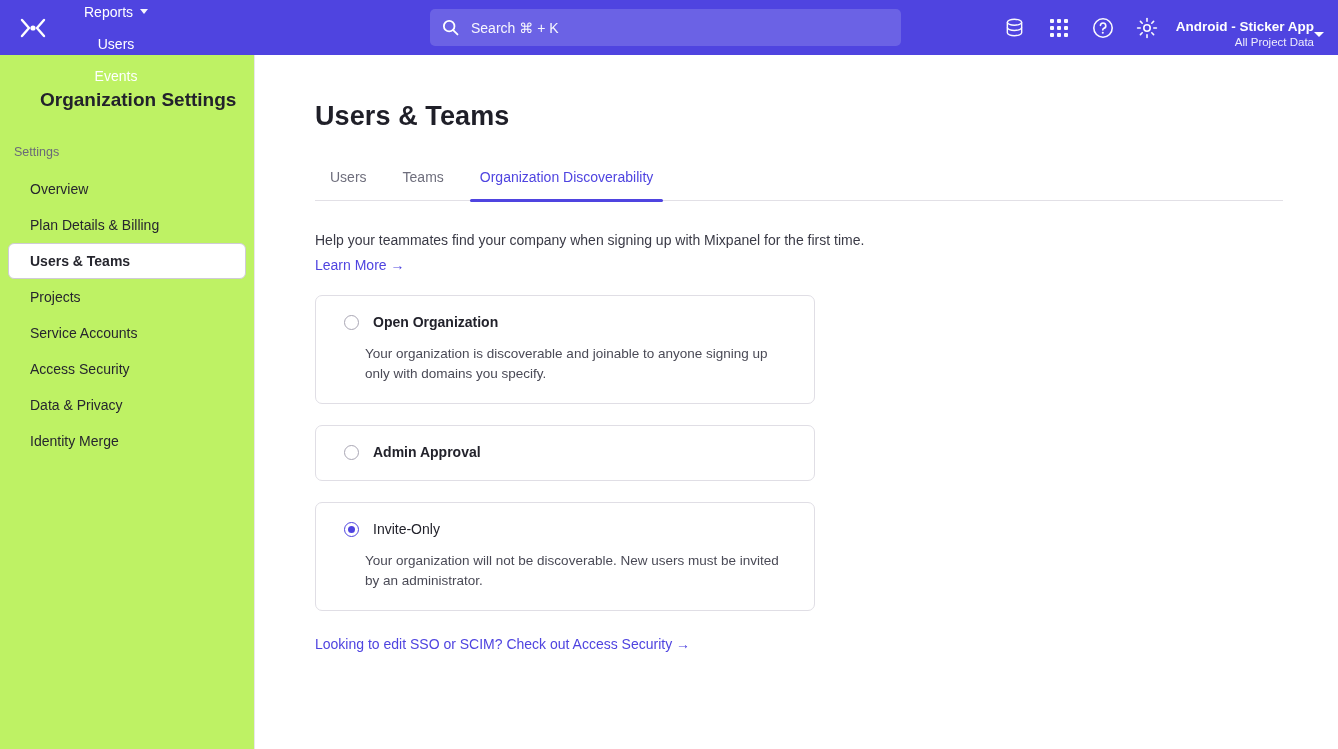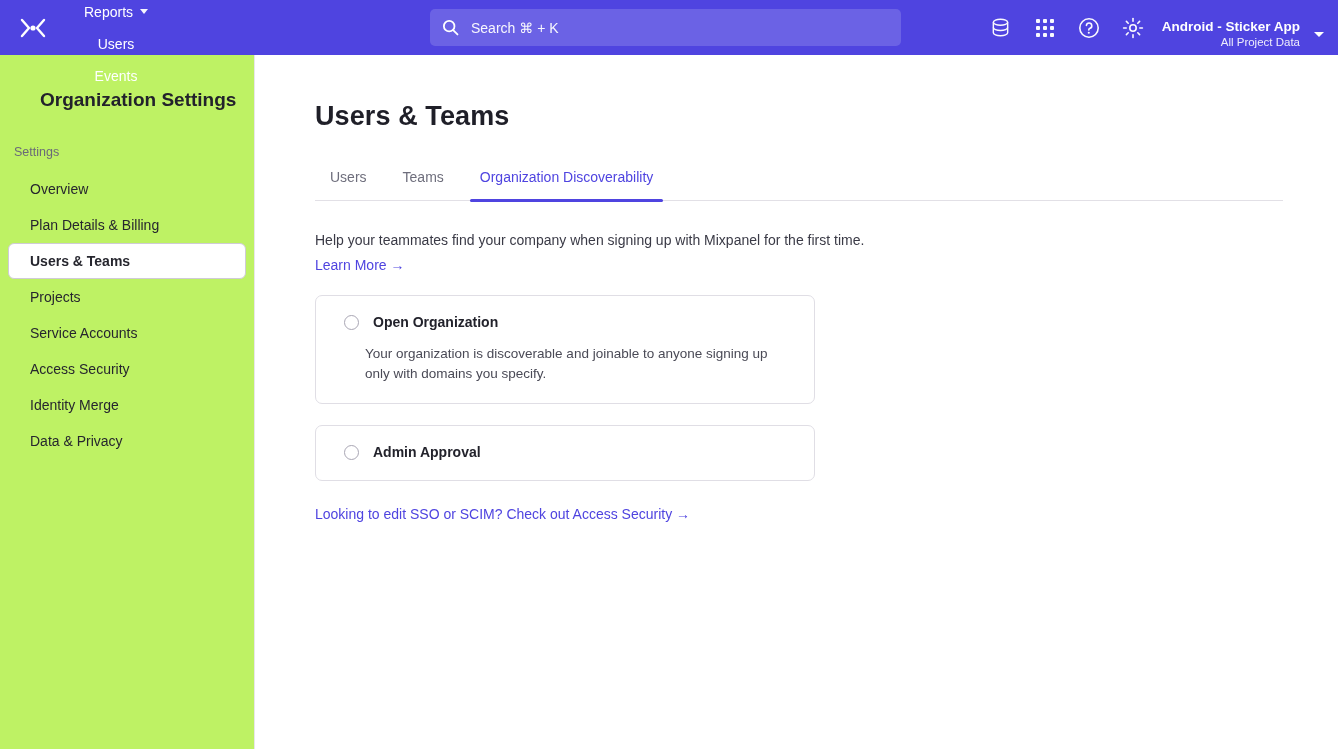--- a/index.html
+++ b/index.html
@@ -72,21 +72,20 @@
   }
   .ricon {
     width: 26px; height: 26px;
     display: flex; align-items: center; justify-content: center;
     cursor: pointer;
     opacity: .97;
   }
   .project {
     display: flex;
     align-items: center;
-    gap: 14px;
     margin-left: 10px;
     cursor: pointer;
     margin-top: 13px;
   }
   .project .ptitle {
     font-size: 13.5px;
     font-weight: bold;
     line-height: 16px;
     text-align: right;
   }
@@ -365,24 +364,24 @@
     <div class="sb-item">
       <span>Projects</span>
     </div>
     <div class="sb-item">
       <span>Service Accounts</span>
     </div>
     <div class="sb-item">
       <span>Access Security</span>
     </div>
     <div class="sb-item">
+      <span>Data &amp; Privacy</span>
+    </div>
+    <div class="sb-item">
       <span>Identity Merge</span>
-    </div>
-    <div class="sb-item">
-      <span>Data &amp; Privacy</span>
     </div>
   </div>
 
   <div class="main">
     <div class="page-title">Users &amp; Teams</div>
 
     <div class="tabs">
       <div class="tab">
         <span>Users</span>
       </div>
@@ -405,16 +404,23 @@
       <div class="card-desc">Your organization is discoverable and joinable to anyone signing up only with domains you specify.</div>
     </div>
 
     <div class="card">
       <div class="card-head">
         <span class="radio"></span>
         <span class="card-title">Admin Approval</span>
       </div>
     </div>
 
+    <div class="card">
+      <div class="card-head">
+        <span class="radio sel"></span>
+        <span class="card-title reg">Invite-Only</span>
+      </div>
+      <div class="card-desc">Your organization will not be discoverable. New users must be invited by an administrator.</div>
+    </div>
 
     <div class="footlink">Looking to edit SSO or SCIM? Check out Access Security →</div>
   </div>
 </div>
 
 </body></html>

